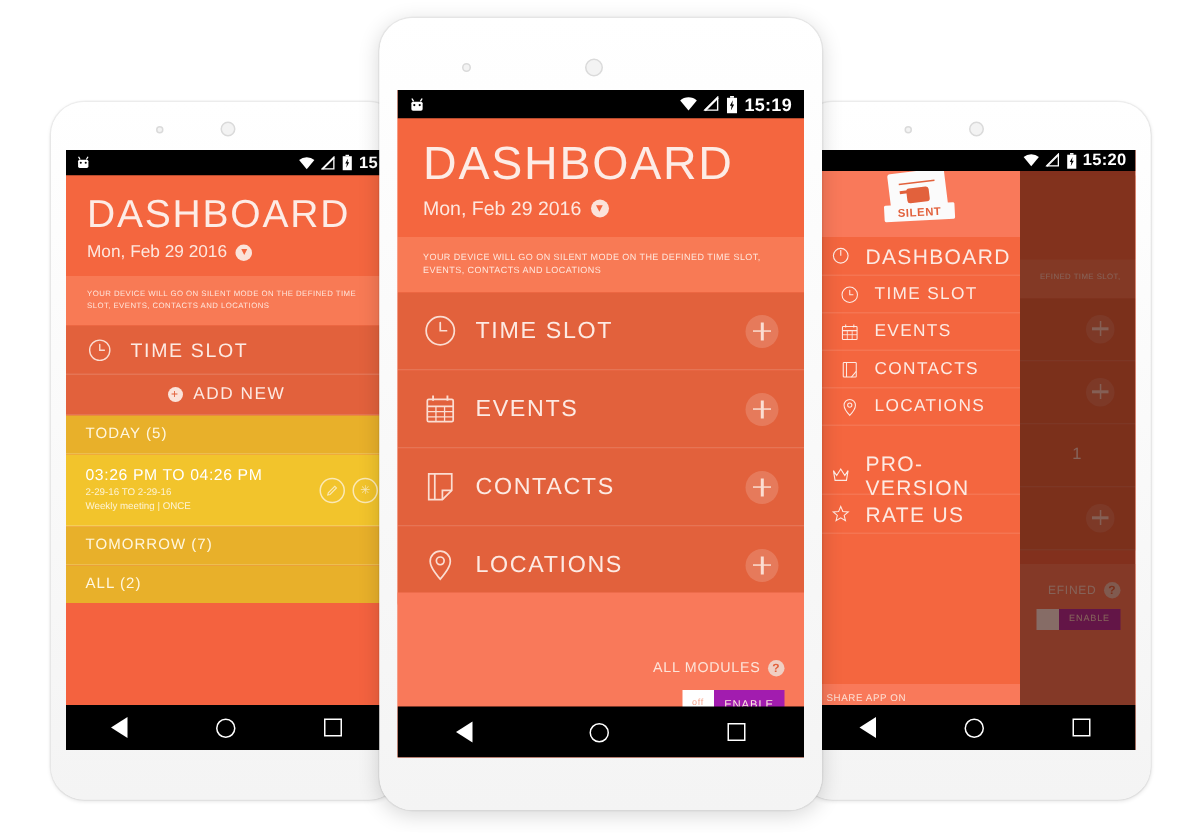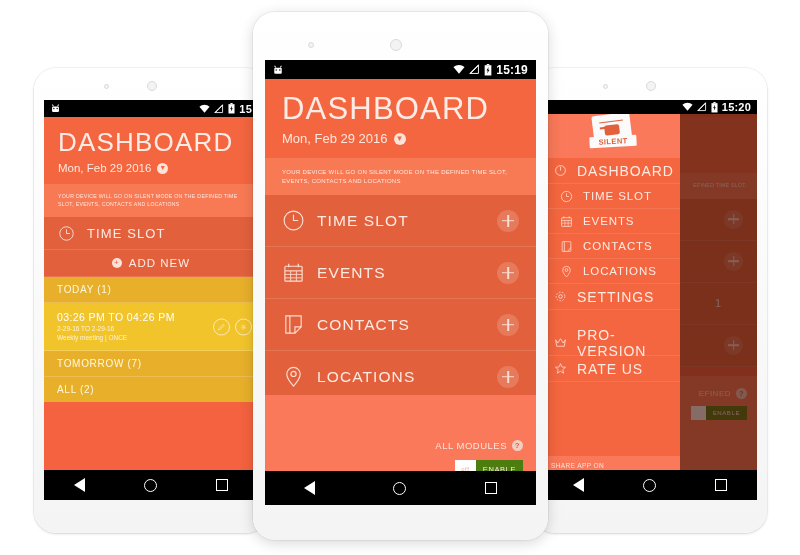--- a/index.html
+++ b/index.html
@@ -54,21 +54,21 @@
   .plus::after  { top:22%; bottom:22%; left:50%; width:1.6px; transform:translateX(-50%); }
 
   .footer-area { background:#f9795a; position:absolute; left:0; right:0; }
   .allmod { display:flex; align-items:center; justify-content:flex-end; gap:5px;
             color:#fde4d9; letter-spacing:.5px; }
   .qmark { width:11px;height:11px;border-radius:50%;background:#f0cfc3;color:#e2613c;
            display:flex;align-items:center;justify-content:center;font-size:8px;font-weight:bold;line-height:1;}
   .toggle { display:flex; align-items:stretch; align-self:flex-end; }
   .toggle .knob { background:#fff; color:#f6a68e; display:flex;align-items:center;justify-content:center;
                   font-size:6px; letter-spacing:.5px; }
-  .toggle .tlabel { background:#4d7c0f; color:#fde7df; display:flex;align-items:center;
+  .toggle .tlabel { background:#a21caf; color:#fde7df; display:flex;align-items:center;
                     padding:0 7px; letter-spacing:.6px; }
 
   
   .addnew { background:#e2613c; display:flex; align-items:center; justify-content:center; gap:7px;
             color:#fdeae3; letter-spacing:1px; border-bottom:1px solid rgba(255,255,255,.12); }
   .grp { background:#e8b02a; color:#fff7df; padding:7px 13px; letter-spacing:.7px;
          border-bottom:1px solid rgba(255,255,255,.18); }
   .slot { background:#f2c42c; padding:8px 13px 9px 13px; position:relative;
           border-bottom:1px solid rgba(255,255,255,.2); }
   .slot-t1 { color:#ffffff; letter-spacing:.4px; }
@@ -160,21 +160,21 @@
               </svg>
           </span>
           <span class="mlabel" style="font-size:13px;">TIME SLOT</span>
         </div>
 
         <div class="addnew" style="height:27px; font-size:11.5px;">
           <span style="width:10px;height:10px;border-radius:50%;background:#fbe3da;color:#e2613c;display:flex;align-items:center;justify-content:center;font-size:8px;line-height:1;">+</span>
           <span>ADD NEW</span>
         </div>
 
-        <div class="grp" style="font-size:10px;">TODAY (1)</div>
+        <div class="grp" style="font-size:10px;">TODAY (5)</div>
 
         <div class="slot">
           <div class="slot-t1" style="font-size:10.5px;">03:26 PM TO 04:26 PM</div>
           <div class="slot-t2" style="font-size:6.5px;">2-29-16 TO 2-29-16</div>
           <div class="slot-t3" style="font-size:6.5px;">Weekly meeting  |   ONCE</div>
           <div class="slot-actions">
             <span class="circ-btn" style="width:17px;height:17px;">
               <svg width="9" height="9" viewBox="0 0 24 24">
                   <path d="M4 20 L5 16 L16.5 4.5 L19.5 7.5 L8 19 Z" fill="none" stroke="#fbe9b6" stroke-width="2"></path>
                 </svg>
@@ -295,29 +295,20 @@
           <div class="ditem" style="height:25px; padding-left:16px;">
             <span class="dico" style="width:15px;">
               <svg width="13" height="13" viewBox="0 0 24 24">
                   <path d="M12 22 C12 22 19 14.5 19 9.5 A7 7 0 1 0 5 9.5 C5 14.5 12 22 12 22 Z" fill="none" stroke="#fdeae3" stroke-width="1.3"></path>
                   <circle cx="12" cy="9.3" r="2.6" fill="none" stroke="#fdeae3" stroke-width="1.3"></circle>
                 </svg>
             </span>
             <span class="dlabel" style="font-size:11.5px;">LOCATIONS</span>
           </div>
 
-          <div class="ditem" style="height:26px;">
-            <span class="dico" style="width:15px;">
-              <svg width="13" height="13" viewBox="0 0 24 24">
-                  <circle cx="12" cy="12" r="3.3" fill="none" stroke="#fdeae3" stroke-width="1.4"></circle>
-                  <circle cx="12" cy="12" r="8" fill="none" stroke="#fdeae3" stroke-width="1.4" stroke-dasharray="3 2.6"></circle>
-                </svg>
-            </span>
-            <span class="dlabel" style="font-size:14px;">SETTINGS</span>
-          </div>
 
           <div class="ditem" style="height:26px;margin-top:20px;">
             <span class="dico" style="width:15px;">
               <svg width="13" height="13" viewBox="0 0 24 24">
                   <path d="M3 7 L7 13 L12 5 L17 13 L21 7 L19 19 L5 19 Z" fill="none" stroke="#fdeae3" stroke-width="1.4"></path>
                 </svg>
             </span>
             <span class="dlabel" style="font-size:14px;">PRO-VERSION</span>
           </div>
 

